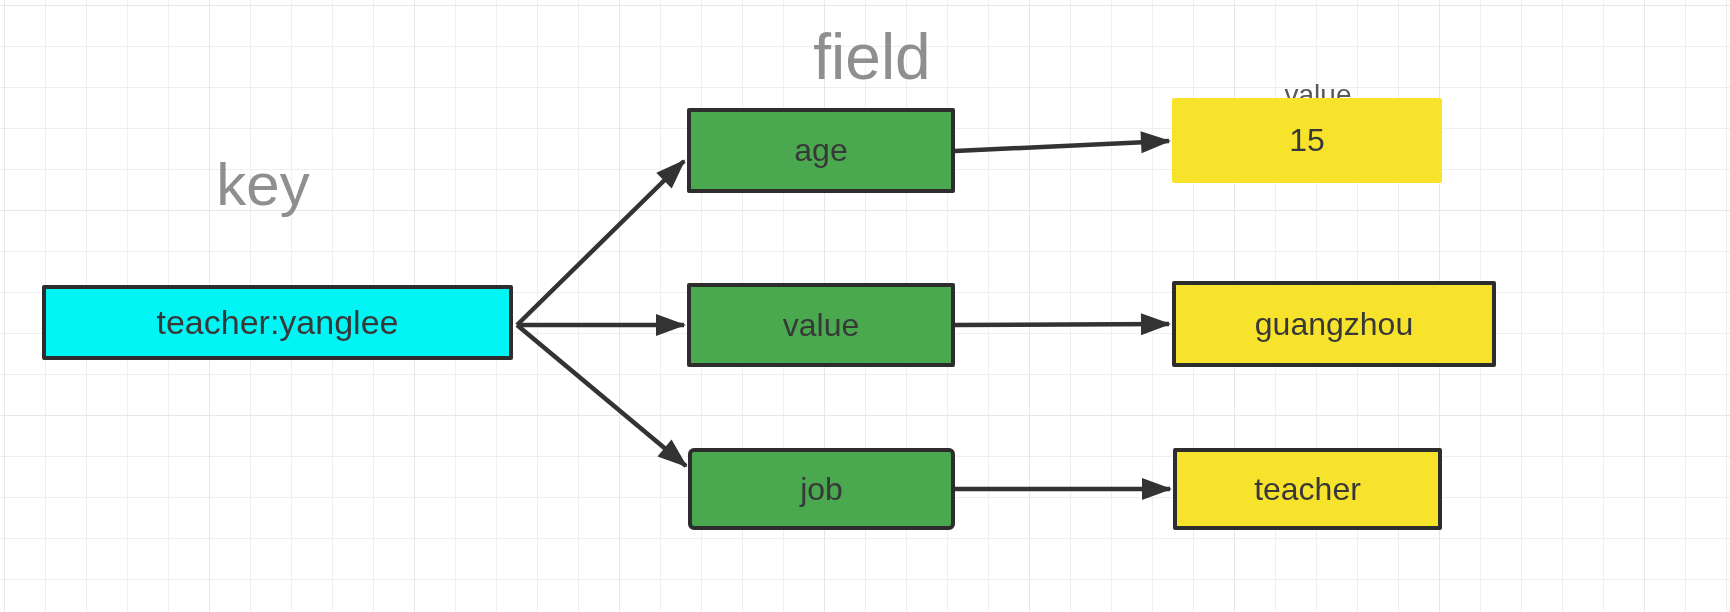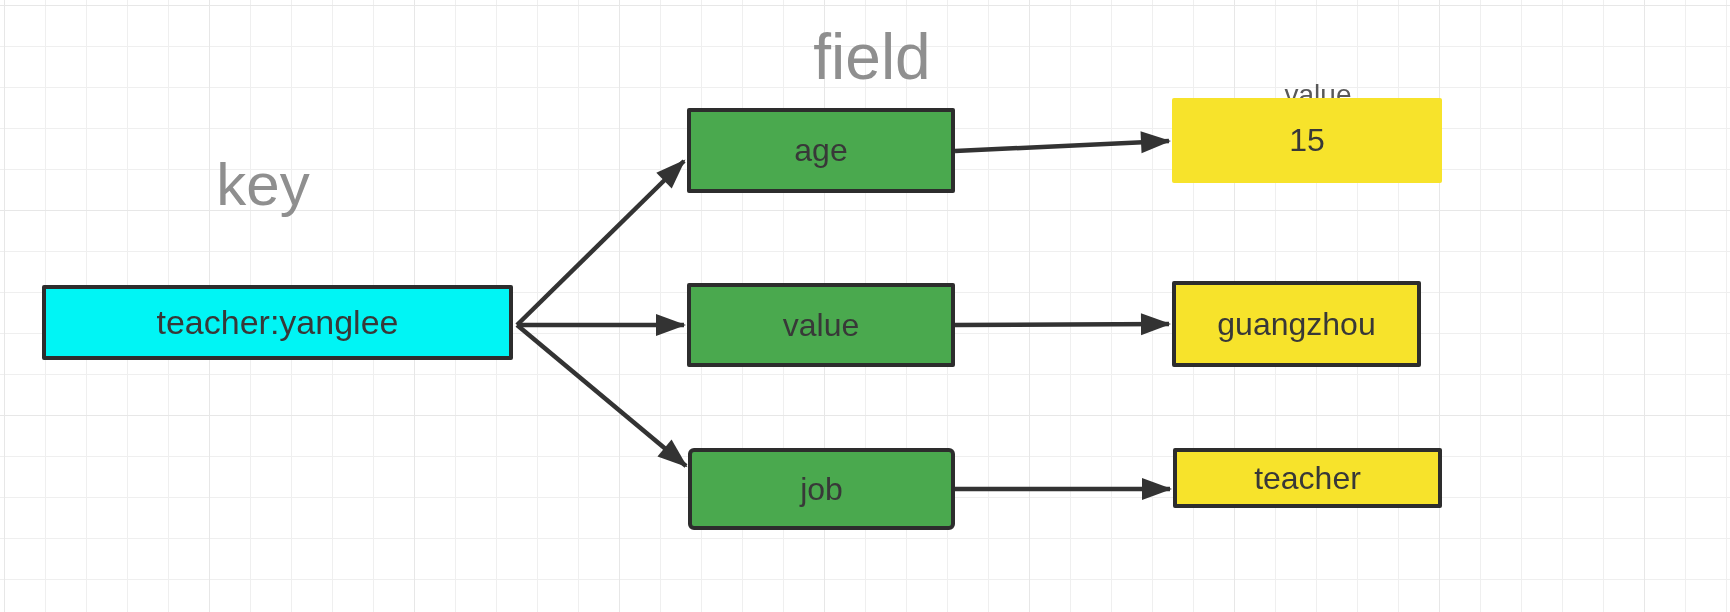--- a/index.html
+++ b/index.html
@@ -58,22 +58,22 @@
     font-size: 34px;
     margin-top: 12px;
   }
   .field-node { left: 687px; width: 268px; background: var(--field-fill); }
   .field-age  { top: 108px; height: 85px; }
   .field-addr { top: 283px; height: 84px; }
   .field-job  { top: 448px; height: 82px; left: 688px; width: 267px; border-radius: 6px; }
 
   .value-node { left: 1172px; width: 270px; background: var(--value-fill); }
   .value-15        { top: 98px;  height: 85px; border: none; }
-  .value-guangzhou { top: 281px; height: 86px; width: 249px; }
-  .value-teacher   { top: 448px; height: 60px; left: 1173px; width: 269px; }
+  .value-guangzhou { top: 281px; height: 86px; width: 324px; }
+  .value-teacher   { top: 448px; height: 82px; left: 1173px; width: 269px; }
 
   .arrow-layer {
     position: absolute;
     left: 0; top: 0;
     width: 1730px; height: 612px;
     pointer-events: none;
   }
   .arrow-layer line {
     stroke: var(--arrow);
     stroke-width: 4.5;

